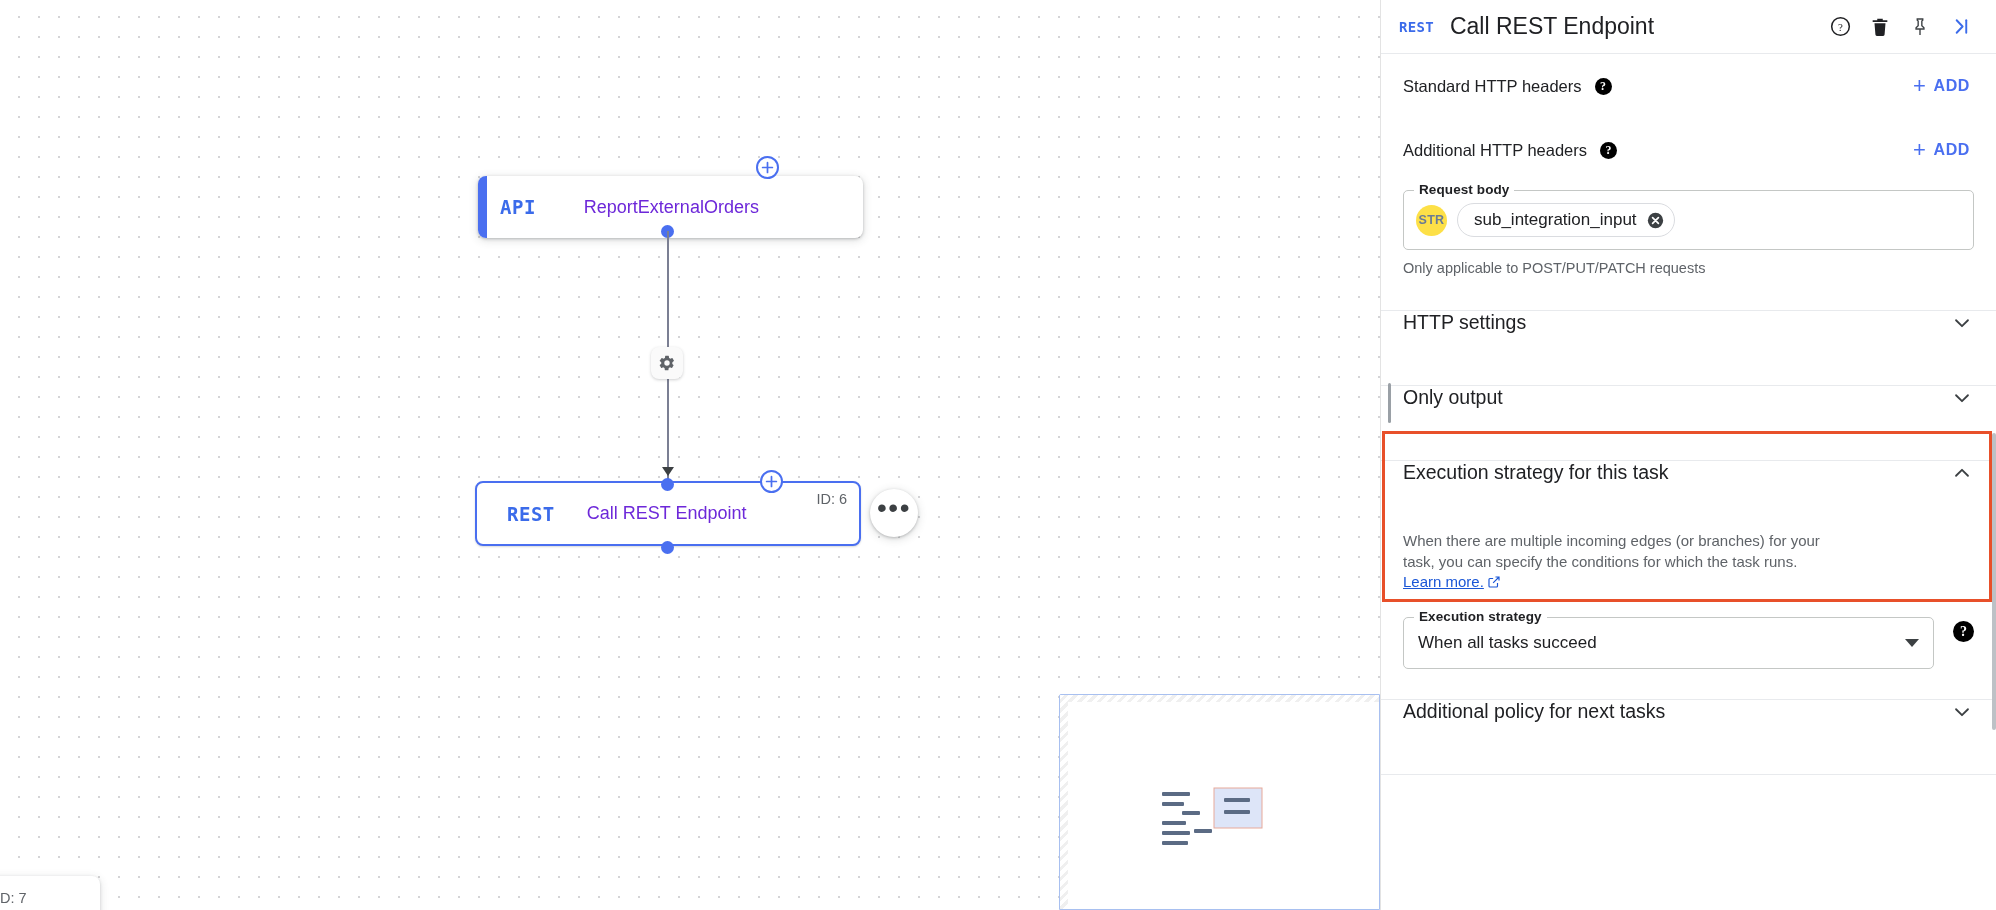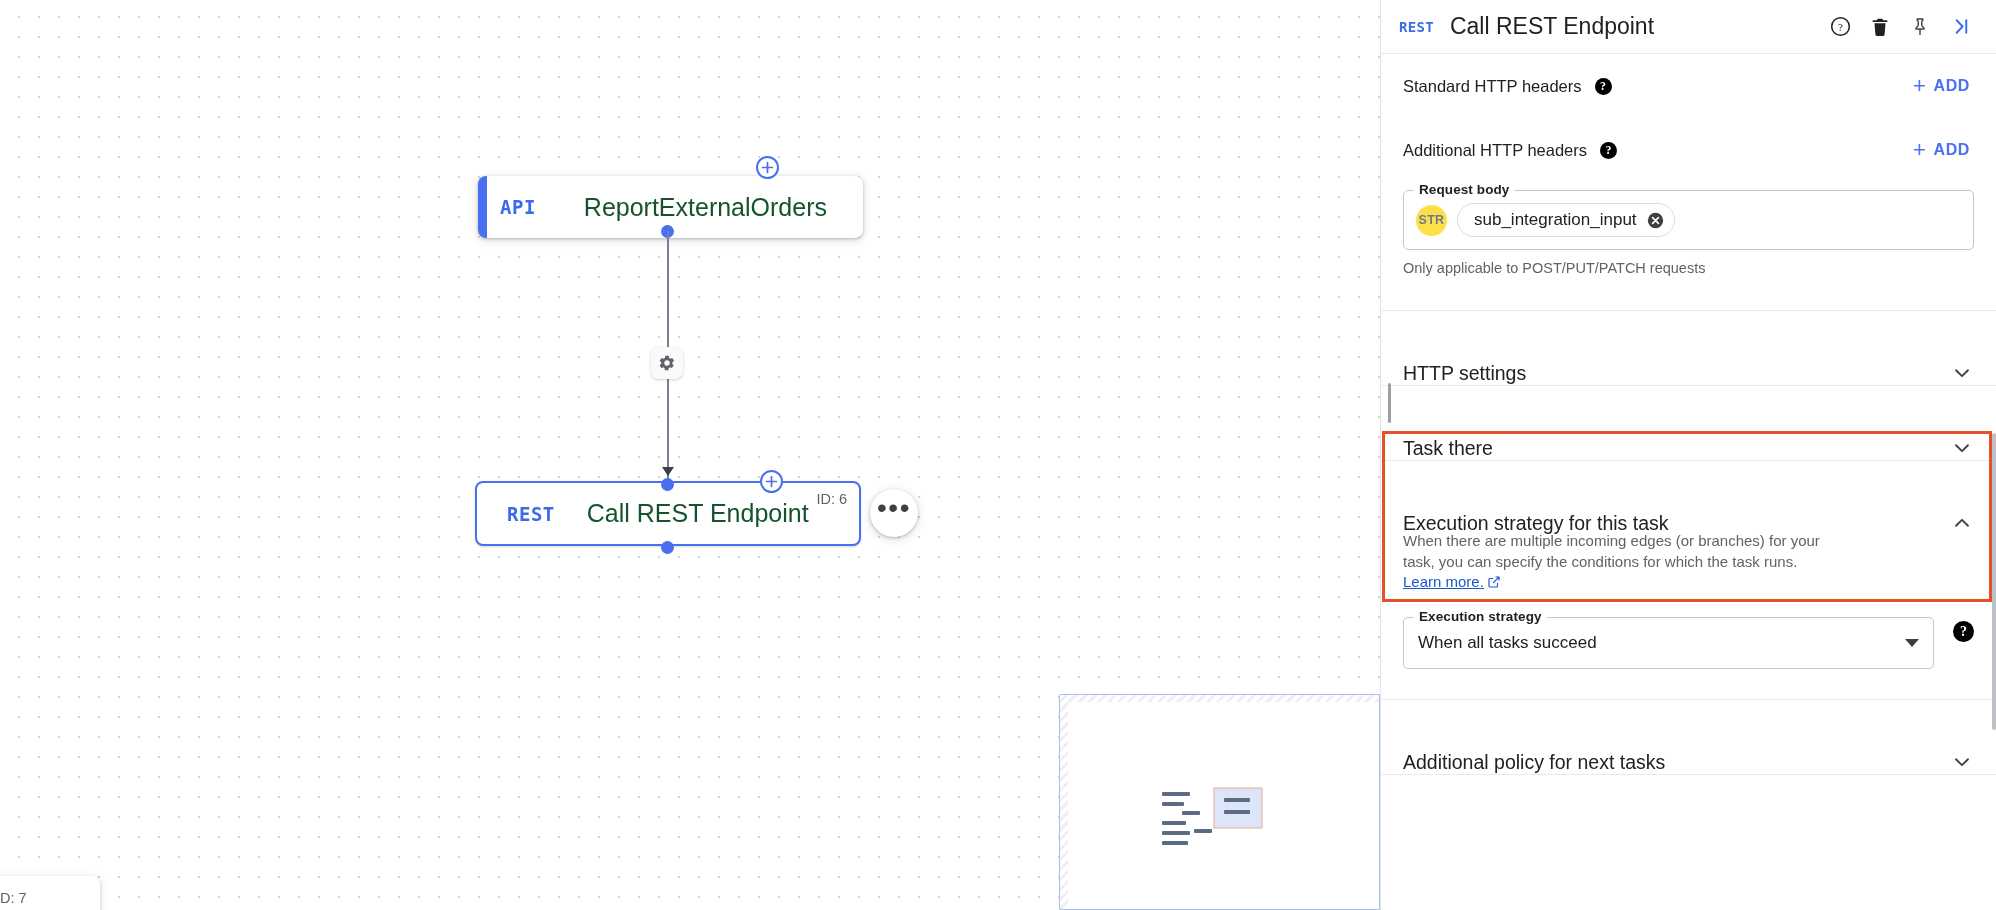--- a/index.html
+++ b/index.html
@@ -44,22 +44,22 @@
     box-shadow: 0 1px 2px rgba(60,64,67,.2);
   }
   .node-icon {
     font-family: "DejaVu Sans Mono", monospace;
     font-weight: 700;
     font-size: 19px;
     letter-spacing: 0.5px;
     color: #3b6bea;
   }
   .node-title {
-    font-size: 25px;
-    color: #14532d;
+    font-size: 18px;
+    color: #6d28d9;
     white-space: nowrap;
   }
   .node-id {
     position: absolute;
     right: 12px; top: 8px;
     font-size: 14.5px;
     color: #5f6368;
   }
 
   .port {
@@ -280,21 +280,21 @@
     cursor: pointer;
   }
   .helper {
     font-size: 14.5px;
     color: #5f6368;
     padding-top: 10px;
   }
 
   .accordion {
     display: flex;
-    align-items: flex-end;
+    align-items: flex-start;
     height: 74px;
     cursor: pointer;
   }
   .accordion-title {
     font-size: 19.5px;
     color: #202124;
     font-weight: 500;
   }
   .chev {
     margin-left: auto;
@@ -510,21 +510,21 @@
               <path fill="none" stroke="#3c4043" stroke-width="2" stroke-linecap="round" stroke-linejoin="round" d="M5.5 9l6.5 6.5L18.5 9"></path>
             </svg>
           </span>
         </div>
       </div>
 
       <div class="divider"></div>
 
       <div class="section">
         <div class="accordion">
-          <span class="accordion-title">Task there</span>
+          <span class="accordion-title">Only output</span>
           <span class="chev">
             <svg width="22" height="22" viewBox="0 0 24 24">
               <path fill="none" stroke="#3c4043" stroke-width="2" stroke-linecap="round" stroke-linejoin="round" d="M5.5 9l6.5 6.5L18.5 9"></path>
             </svg>
           </span>
         </div>
       </div>
 
       <div class="divider"></div>
 

